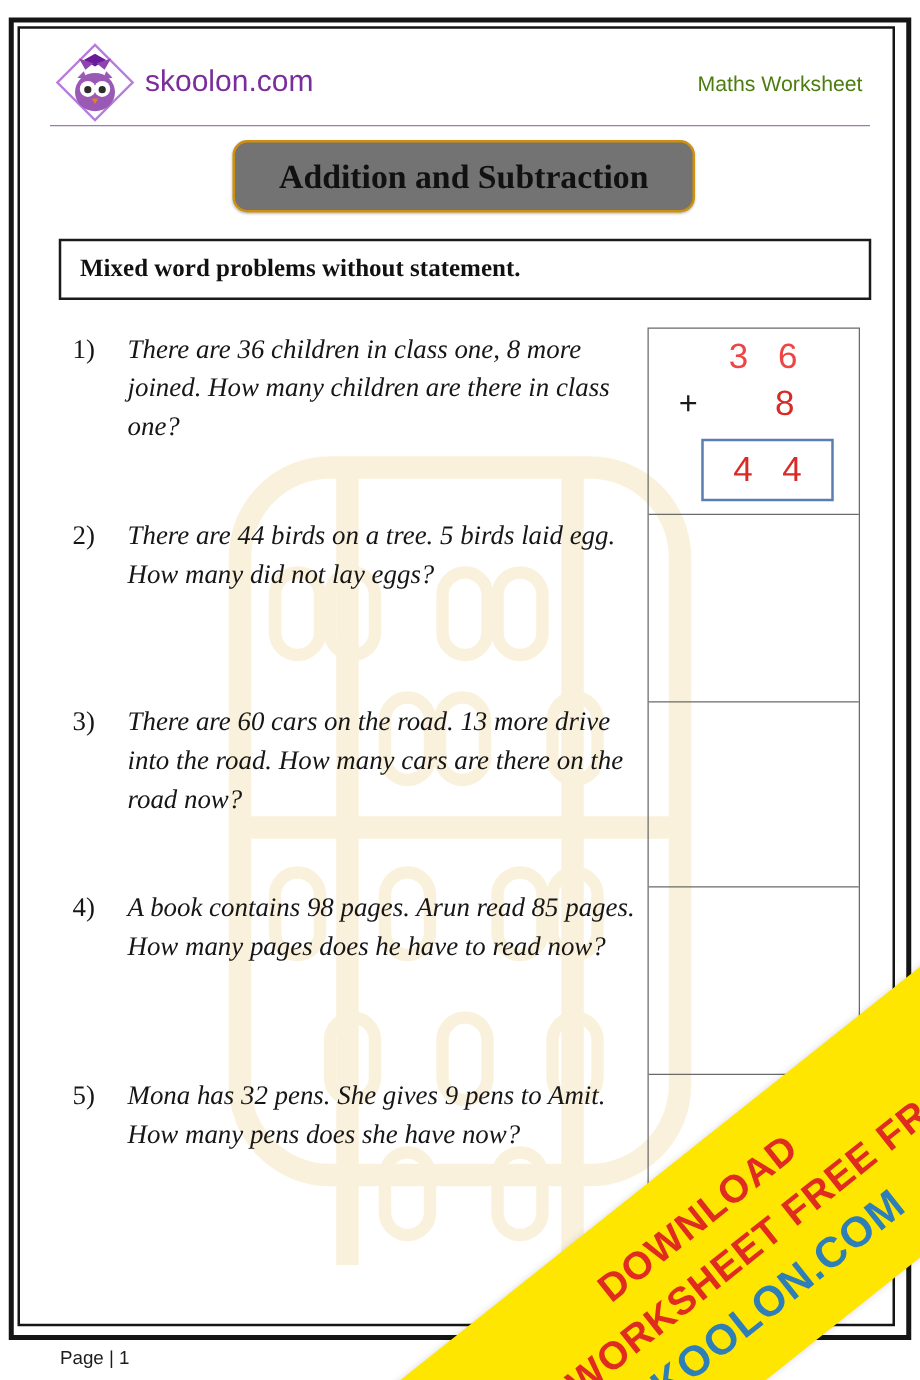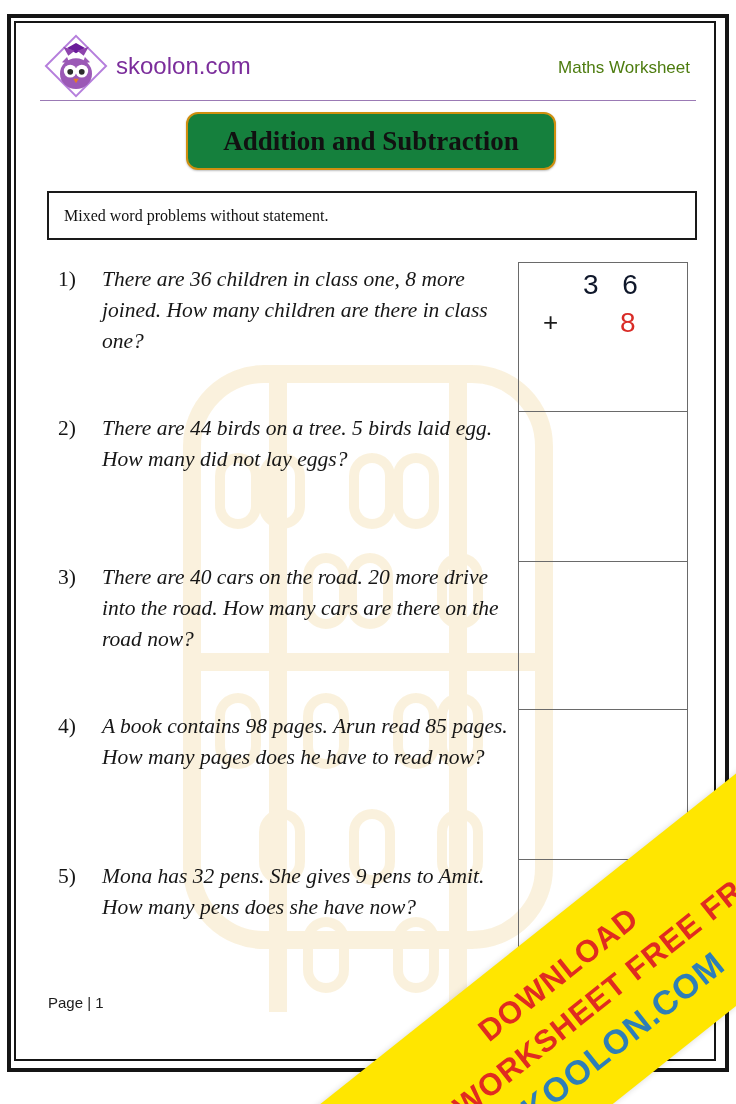--- a/index.html
+++ b/index.html
@@ -15,56 +15,56 @@
     border:2px solid #151515;pointer-events:none;z-index:3;}
 
   
   .logo{position:absolute;left:44px;top:34px;width:64px;height:64px;z-index:4;}
   .brand-text{position:absolute;left:116px;top:52px;font-size:24px;color:#7B2D9B;z-index:4;}
   .doc-type{position:absolute;right:46px;top:58px;font-size:17px;color:#4d7c0f;z-index:4;}
   .header-rule{position:absolute;left:40px;top:100px;width:656px;height:1px;background:#9b7ab5;z-index:4;}
 
   
   .banner{position:absolute;left:186px;top:112px;width:366px;height:54px;
-    background:#15803d;border:2px solid #cf8f0f;border-radius:12px;
+    background:#737373;border:2px solid #cf8f0f;border-radius:12px;
     display:flex;align-items:center;justify-content:center;z-index:4;
     box-shadow:0 1px 2px rgba(0,0,0,.25);}
   .banner span{font-family:"Liberation Serif", serif;font-weight:bold;font-size:27px;color:#111;}
 
   
   .instruction-box{position:absolute;left:47px;top:191px;width:646px;height:45px;
     border:2px solid #1a1a1a;display:flex;align-items:center;z-index:4;background:transparent;}
-  .instruction-box span{font-family:"Liberation Serif", serif;font-weight:normal;font-size:16px;color:#111;padding-left:15px;}
+  .instruction-box span{font-family:"Liberation Serif", serif;font-weight:bold;font-size:20px;color:#111;padding-left:15px;}
 
   
   .problem{position:absolute;left:58px;width:460px;z-index:4;
     font-family:"Liberation Serif", serif;font-size:21.5px;color:#161616;line-height:31px;}
   .problem .num{position:absolute;left:0;top:0;}
   .problem .ptext{display:block;margin-left:44px;width:416px;font-style:italic;}
   #p1{top:264px;} #p2{top:413px;} #p3{top:562px;} #p4{top:711px;} #p5{top:861px;}
 
   
   .answer-col{position:absolute;left:518px;top:262px;width:170px;height:743px;
     border:1px solid #6a6a6a;box-sizing:border-box;z-index:2;background:transparent;}
   .answer-cell{box-sizing:border-box;position:relative;}
   .answer-cell + .answer-cell{border-top:1px solid #6a6a6a;}
   #cell1{height:148px;} #cell2{height:150px;} #cell3{height:148px;} #cell4{height:150px;} #cell5{height:145px;}
 
-  .sum-row1{position:absolute;left:64px;top:6px;color:#0f172a;font-size:28px;word-spacing:16px;white-space:pre;}
+  .sum-row1{position:absolute;left:64px;top:6px;color:#ef4444;font-size:28px;word-spacing:16px;white-space:pre;}
   .sum-op{position:absolute;left:24px;top:44px;color:#1a1a1a;font-size:26px;}
   .sum-row2{position:absolute;left:101px;top:44px;color:#D92B26;font-size:28px;}
   .sum-result-box{position:absolute;left:42px;top:88px;width:102px;height:46px;
     border:2px solid #5B7DB1;display:flex;align-items:center;justify-content:center;}
   .sum-result{color:#D92B26;font-size:28px;word-spacing:16px;white-space:pre;}
 
   
   .watermark{position:absolute;left:158px;top:362px;z-index:1;opacity:.55;pointer-events:none;}
 
   
-  .page-label{position:absolute;left:48px;top:994px;font-size:15px;color:#1c1c1c;z-index:4;}
+  .page-label{position:absolute;left:48px;top:1078px;font-size:15px;color:#1c1c1c;z-index:4;}
   .site-label{position:absolute;right:48px;top:1026px;font-size:17px;color:#9a9a9a;z-index:4;}
 
   
   .ribbon{position:absolute;left:186px;top:918px;width:800px;height:182px;
     background:#FFE600;transform:rotate(-38.5deg);transform-origin:center center;
     display:flex;flex-direction:column;align-items:center;justify-content:center;
     z-index:10;box-shadow:0 0 6px rgba(0,0,0,.15);}
   .ribbon .r-line{font-weight:800;letter-spacing:1px;line-height:44px;white-space:nowrap;}
   .ribbon .r-red{color:#E02B20;font-size:31px;}
   .ribbon .r-blue{color:#2E7EB8;font-size:34px;}
@@ -131,36 +131,39 @@
 <div class="problem" id="p1">
   <span class="num">1)</span>
   <span class="ptext">There are 36 children in class one, 8 more joined. How many children are there in class one?</span>
 </div>
 <div class="problem" id="p2">
   <span class="num">2)</span>
   <span class="ptext">There are 44 birds on a tree. 5 birds laid egg. How many did not lay eggs?</span>
 </div>
 <div class="problem" id="p3">
   <span class="num">3)</span>
-  <span class="ptext">There are 40 cars on the road. 20 more drive into the road. How many cars are there on the road now?</span>
+  <span class="ptext">There are 60 cars on the road. 13 more drive into the road. How many cars are there on the road now?</span>
 </div>
 <div class="problem" id="p4">
   <span class="num">4)</span>
   <span class="ptext">A book contains 98 pages. Arun read 85 pages. How many pages does he have to read now?</span>
 </div>
 <div class="problem" id="p5">
   <span class="num">5)</span>
   <span class="ptext">Mona has 32 pens. She gives 9 pens to Amit. How many pens does she have now?</span>
 </div>
 
 <div class="answer-col">
   <div class="answer-cell" id="cell1">
     <span class="sum-row1">3 6</span>
     <span class="sum-op">+</span>
     <span class="sum-row2">8</span>
+    <div class="sum-result-box">
+      <span class="sum-result">4 4</span>
+    </div>
   </div>
   <div class="answer-cell" id="cell2"></div>
   <div class="answer-cell" id="cell3"></div>
   <div class="answer-cell" id="cell4"></div>
   <div class="answer-cell" id="cell5"></div>
 </div>
 
 <div class="page-label">Page | 1</div>
 <div class="site-label">skoolon.com</div>
 

